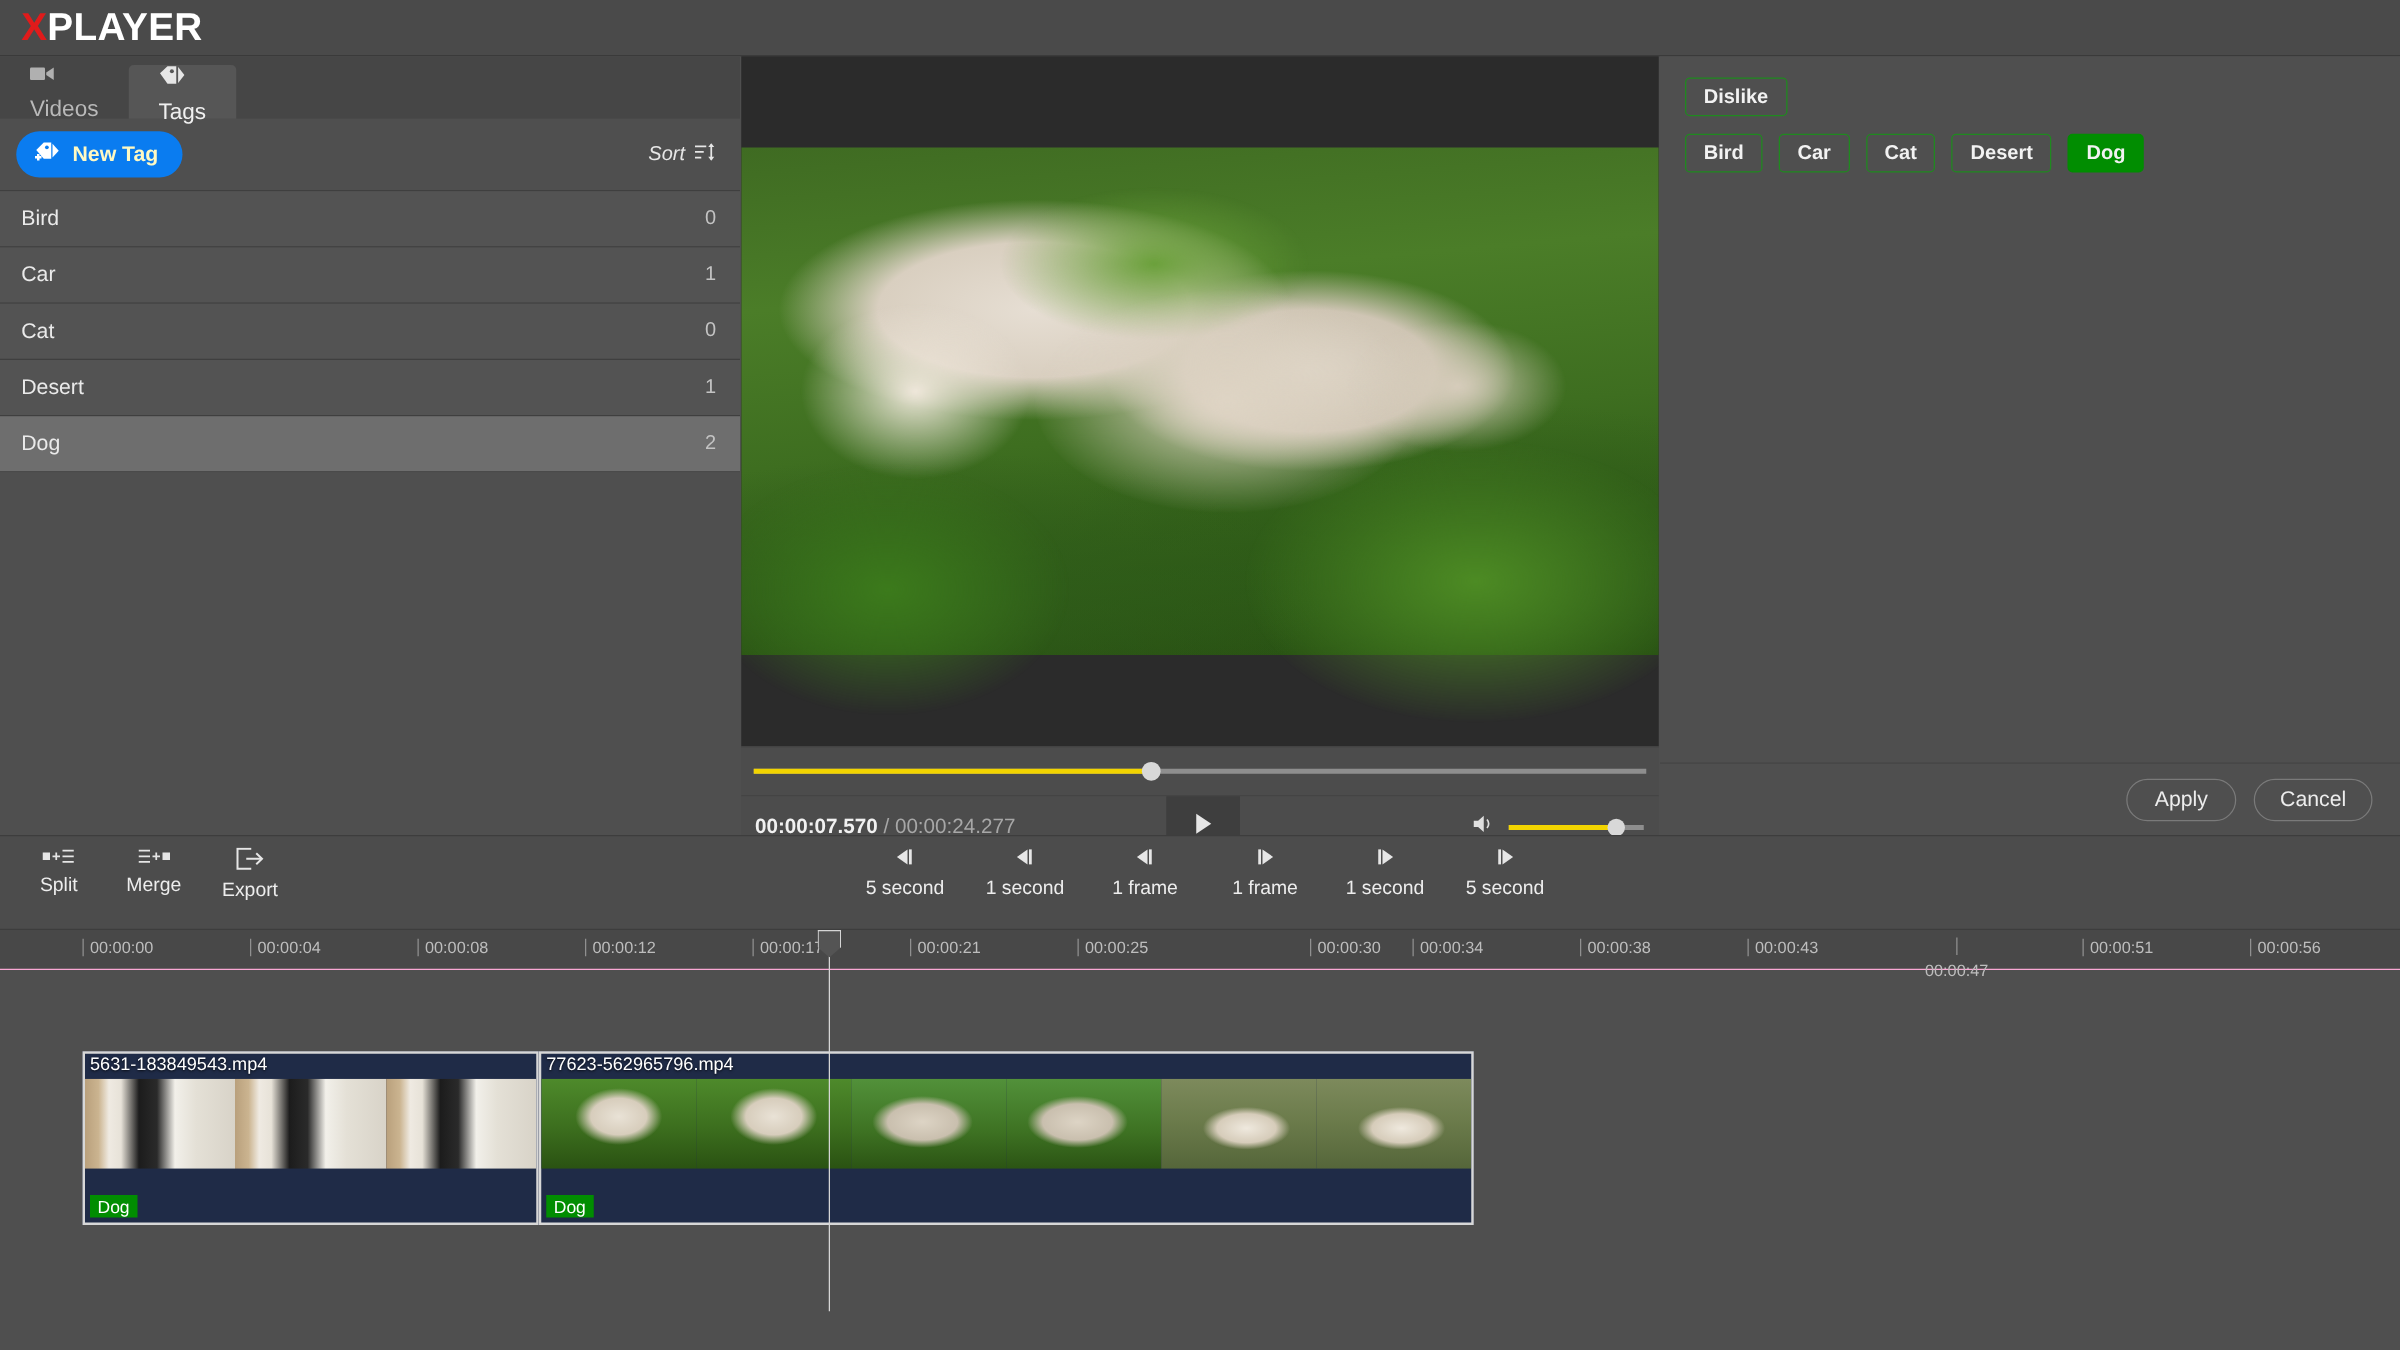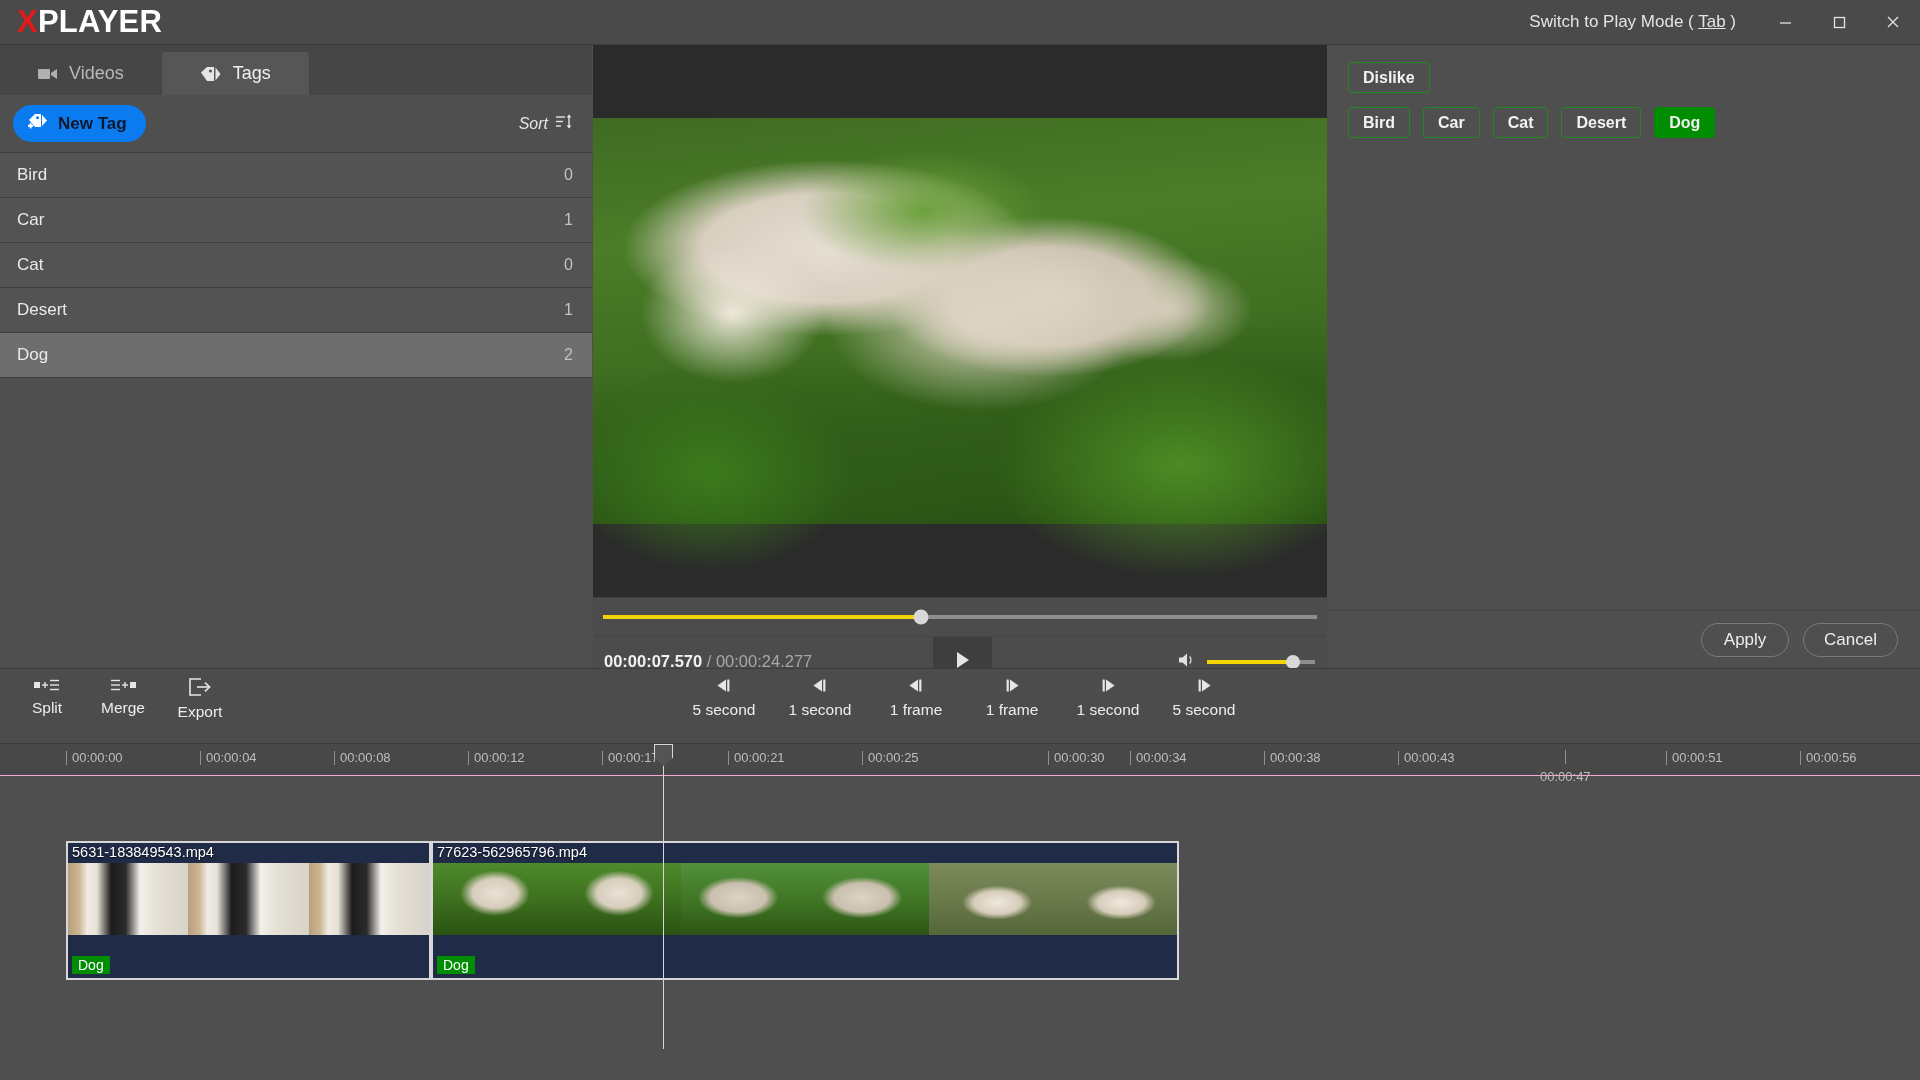--- a/index.html
+++ b/index.html
@@ -33,33 +33,33 @@
   }
   .wbtn svg { display:block; }
 
   
   .left-panel {
     position:absolute; left:0; top:45px; width:592px; height:623px;
     background:#4f4f4f;
   }
   .tabs { display:flex; height:50px; background:#464646; align-items:flex-end; }
   .tab {
-    height:43px; display:flex; align-items:center; gap:11px;
-    padding:0 38px; font-size:18px; color:#b9b9b9;
+    height:43px; display:flex; gap:11px;
+    padding:0 24px; font-size:18px; color:#b9b9b9;flex-direction:column;
   }
   .tab.active { background:#565656; color:#f0f0f0; border-radius:4px 4px 0 0; }
   .tab .ico { display:flex; align-items:center; }
 
   .tagbar {
     height:57px; display:flex; align-items:center;
     padding:0 19px 0 13px; background:#4f4f4f;
   }
   .newtag {
     display:flex; align-items:center; gap:10px;
-    background:#0a7cf0; color:#0f172a; font-size:17px; font-weight:bold;
+    background:#0a7cf0; color:#fef9c3; font-size:17px; font-weight:bold;
     border-radius:19px; height:37px; padding:0 19px 0 14px; border:none;
     font-family:"Liberation Sans", sans-serif;
   }
   .sortbtn {
     margin-left:auto; display:flex; align-items:center; gap:7px;
     font-size:16px; color:#e6e6e6;font-style:italic;
   }
 
   .taglist { border-top:1px solid #3f3f3f; }
   .tagrow {
@@ -224,39 +224,20 @@
         #1c1c1c 36%, #2a2a2a 48%, #f2f0ea 60%, #e4e0d6 74%, #d8d3c8 100%); }
 </style>
 </head>
 <body>
 
 <div id="app">
 
   <div class="titlebar">
     <div class="brand">
       <span class="x">X</span><span class="rest">PLAYER</span>
-    </div>
-    <div class="title-right">
-      <div class="switch-mode"><span>Switch to Play Mode ( </span><u>Tab</u><span> )</span></div>
-      <div class="wbtn">
-        <svg width="15" height="15" viewBox="0 0 15 15">
-            <line x1="2" y1="8" x2="13" y2="8" stroke="#e4e4e4" stroke-width="1.3"></line>
-          </svg>
-      </div>
-      <div class="wbtn">
-        <svg width="15" height="15" viewBox="0 0 15 15">
-            <rect x="2.5" y="2.5" width="10" height="10" fill="none" stroke="#e4e4e4" stroke-width="1.3"></rect>
-          </svg>
-      </div>
-      <div class="wbtn close">
-        <svg width="16" height="16" viewBox="0 0 16 16">
-            <line x1="3" y1="3" x2="13" y2="13" stroke="#e4e4e4" stroke-width="1.3"></line>
-            <line x1="13" y1="3" x2="3" y2="13" stroke="#e4e4e4" stroke-width="1.3"></line>
-          </svg>
-      </div>
     </div>
   </div>
 
   <div class="left-panel">
     <div class="tabs">
       <div class="tab">
         <span class="ico">
           <svg width="20" height="14" viewBox="0 0 20 14">
               <rect x="0" y="2" width="12" height="10" rx="1" fill="#b0b0b0"></rect>
               <path d="M13 6 L19 2 L19 12 L13 8 Z" fill="#b0b0b0"></path>

